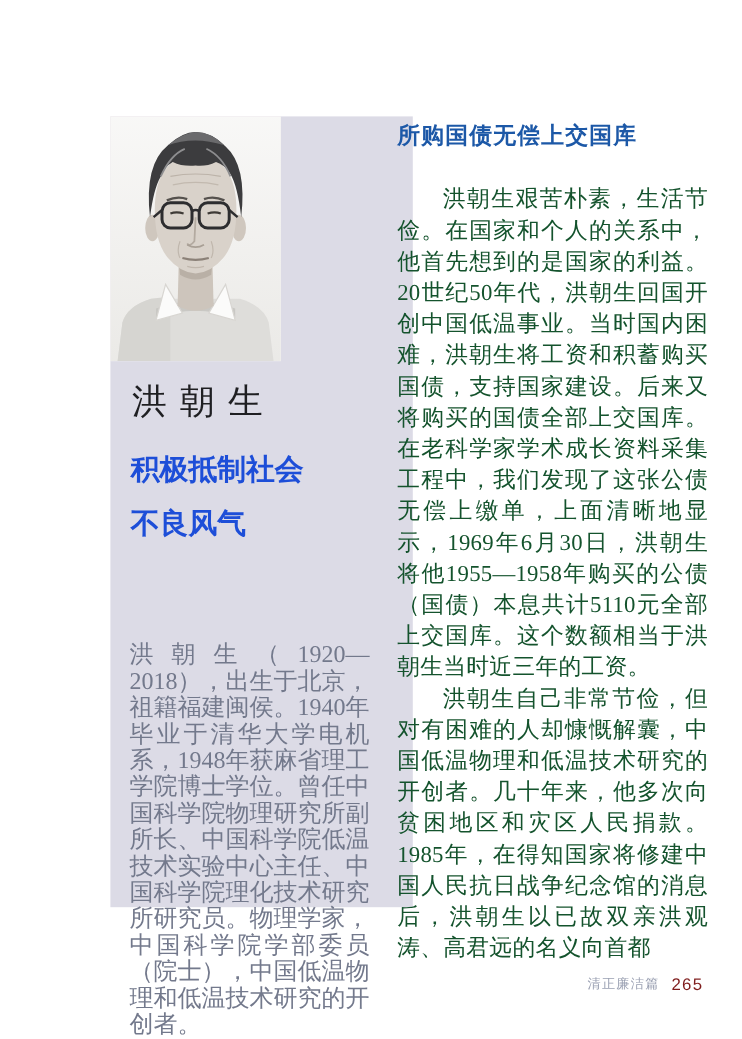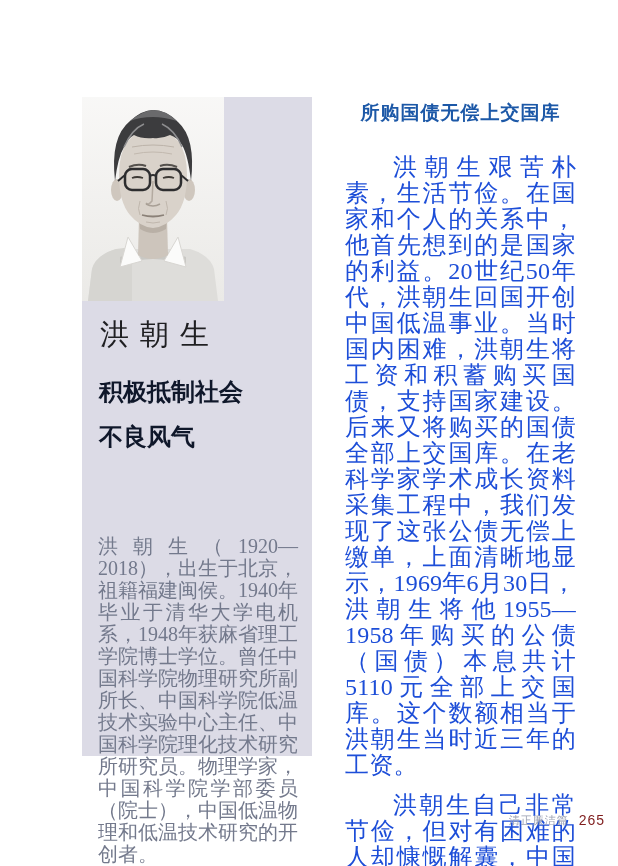--- a/index.html
+++ b/index.html
@@ -1,43 +1,43 @@
 <!DOCTYPE html>
 <html><head>
 <meta charset="utf-8">
 <style>
   html,body{margin:0;padding:0;background:#ffffff;}
   .page{position:relative;width:618px;height:866px;background:#ffffff;overflow:hidden;
         font-family:"Liberation Serif","DejaVu Serif",serif;}
   
-  .sidebar-box{position:absolute;left:82px;top:97px;width:230px;height:659px;
+  .sidebar-box{position:absolute;left:92px;top:97px;width:252px;height:659px;
                background:#dcdbe6;}
   .photo-frame{position:absolute;left:0;top:0;width:142px;height:204px;
                background:#f5f4f2;overflow:hidden;}
   .photo-frame svg{display:block;}
   .person-name{position:absolute;left:18px;top:218px;
                font-family:"Liberation Serif","DejaVu Serif",serif;
                font-size:29px;letter-spacing:11px;color:#1f1f22;white-space:nowrap;}
   .person-subtitle{position:absolute;left:17px;top:272px;
                font-family:"Liberation Sans","DejaVu Sans",sans-serif;
-               font-weight:bold;font-size:24px;line-height:45px;color:#0f172a;
+               font-weight:bold;font-size:24px;line-height:45px;color:#1d4ed8;
                white-space:pre-line;}
   .person-bio{position:absolute;left:16px;top:438px;width:200px;
                font-size:20px;line-height:22px;color:#73798c;text-align:justify;
                text-justify:inter-ideograph;}
   
   .article-col{position:absolute;left:331px;top:100px;width:259px;}
   .article-heading{font-family:"Liberation Sans","DejaVu Sans",sans-serif;
                font-weight:bold;font-size:19px;letter-spacing:1px;color:#1c58a7;
-               text-align:center;margin:0 0 28px 0;}
-  .article-body p{margin:14px;font-size:24px;line-height:26px;color:#1d4ed8;
+               text-align:left;margin:0 0 28px 0;}
+  .article-body p{margin:0;font-size:19px;line-height:26px;color:#14532d;
                text-align:justify;text-justify:inter-ideograph;text-indent:2em;
                letter-spacing:0.2px;}
   
-  .footer{position:absolute;right:13px;bottom:38px;display:flex;align-items:flex-end;gap:10px;}
+  .footer{position:absolute;right:32px;bottom:38px;display:flex;align-items:flex-start;gap:10px;}
   .chapter-label{font-size:11px;color:#9aa0b2;letter-spacing:1px;}
   .page-number{font-family:Liberation Sans, sans-serif;
                font-size:14px;color:#7f1d1d;letter-spacing:1px;}
 </style>
 </head>
 <body>
 
 <div class="page">
 
   <div class="sidebar-box">

